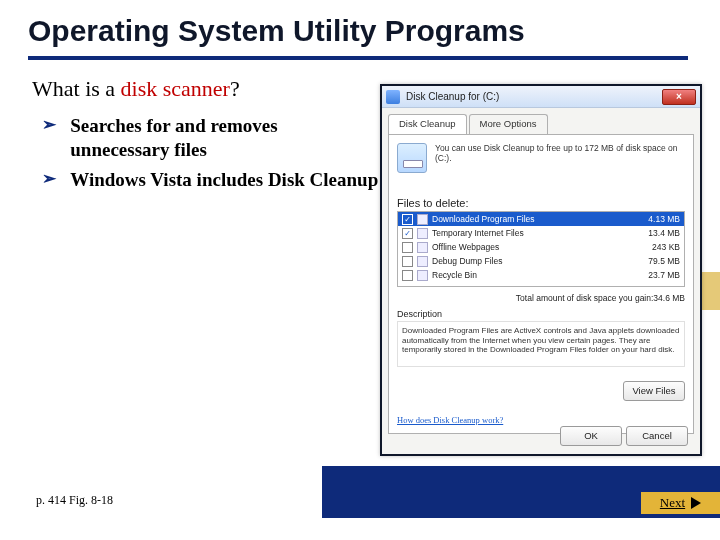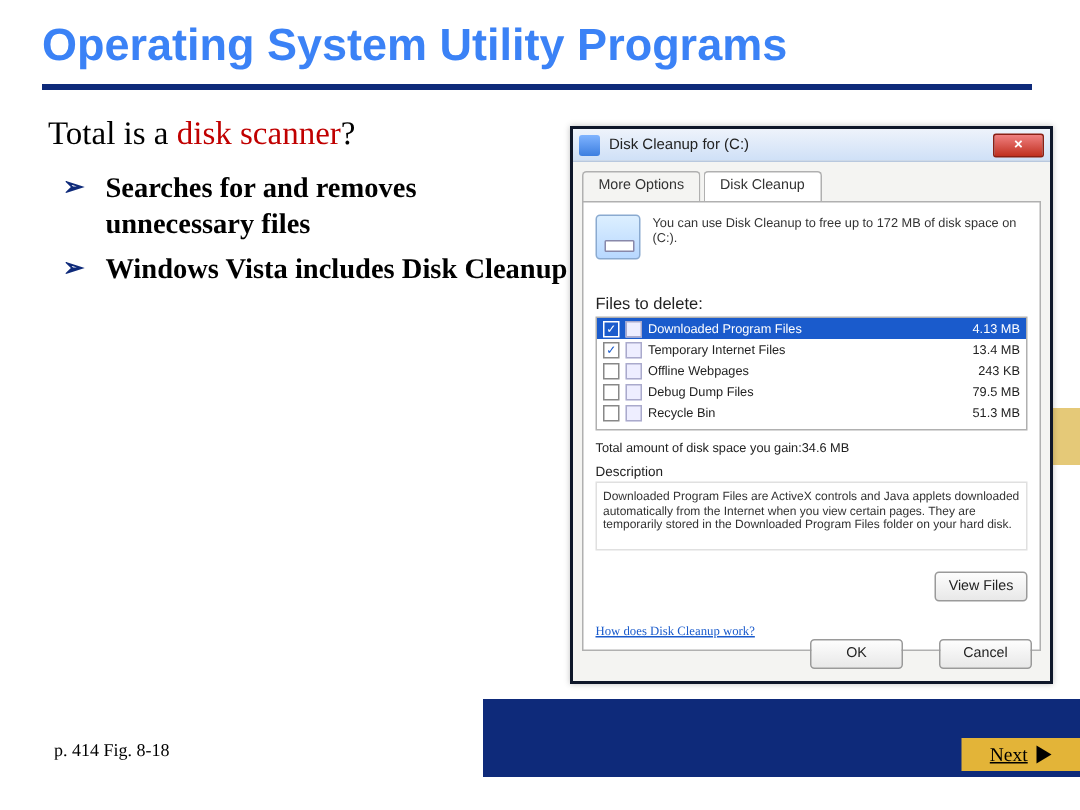--- a/index.html
+++ b/index.html
@@ -1,18 +1,18 @@
 <!DOCTYPE html>
 <html><head>
 <meta charset="utf-8">
 <style>
   * { box-sizing: border-box; margin: 0; padding: 0; }
   body { width: 720px; height: 540px; background: #fff; font-family: Georgia, 'Times New Roman', serif; position: relative; overflow: hidden; }
 
-  .slide-title { font-family: Arial, Helvetica, sans-serif; font-weight: 900; font-size: 30px; color: #3b82f6; letter-spacing: 0px; padding: 14px 28px 8px 28px; }
+  .slide-title { font-family: Arial, Helvetica, sans-serif; font-weight: 900; font-size: 30px; color: #0f172a; letter-spacing: 0px; padding: 14px 28px 8px 28px; }
   .title-rule { height: 4px; background: #0e2a7a; margin: 0 0 0 28px; width: 660px; }
 
   .content { padding: 16px 0 0 32px; width: 380px; }
   .question { font-family: 'Times New Roman', serif; font-size: 22px; color: #000; margin-bottom: 12px; }
   .question .key { color: #c00000; }
 
   .bullets { list-style: none; font-family: 'Times New Roman', serif; font-size: 19px; color: #000; line-height: 1.25; }
   .bullets li { display: flex; margin-bottom: 6px; padding-left: 10px; }
   .bullets li .arrow { color: #0e2a7a; font-weight: bold; margin-right: 14px; font-size: 17px; flex-shrink: 0; }
   .bullets li .txt { font-weight: bold; }
@@ -37,48 +37,48 @@
   .files-label { margin-top:24px; font-size:11px; }
   .files-box { border:1px solid #b0b0b0; background:#fff; margin-top:2px; height:76px; overflow:hidden; }
   .file-row { display:flex; align-items:center; height:14px; font-size:8.5px; padding:0 4px; }
   .file-row.sel { background:#1a5bcc; color:#fff; }
   .file-row .cb { width:11px; height:11px; border:1px solid #888; background:#fff; margin-right:4px; display:flex; align-items:center; justify-content:center; font-size:8px; color:#1a5bcc; }
   .file-row.sel .cb { border-color:#fff; color:#fff; background:transparent; }
   .file-row .fic { width:11px; height:11px; background:#eef; border:1px solid #aac; margin-right:4px; }
   .file-row .fname { flex:1; white-space:nowrap; overflow:hidden; }
   .file-row .fsize { width:50px; text-align:right; }
 
-  .total-row { display:flex; justify-content:flex-start; margin-top:6px; font-size:8.5px; }
+  .total-row { display:flex; justify-content:flex-end; margin-top:6px; font-size:8.5px; }
 
   .desc-label { margin-top:6px; font-size:9px; }
   .desc-box { border:1px solid #e0e0e0; background:#fff; padding:4px; font-size:8px; line-height:1.2; height:46px; color:#333; margin-top:2px; }
 
   .viewfiles { position:absolute; right:8px; bottom:32px; }
   .howlink { position:absolute; left:8px; bottom:8px; color:#1a5bcc; font-size:8.5px; text-decoration:underline;font-family:Liberation Serif, serif; }
 
-  .dlg-btnrow { position:absolute; bottom:8px; right:12px; display:flex; gap:24px; }
+  .dlg-btnrow { position:absolute; bottom:8px; right:12px; display:flex; gap:4px; }
   .winbtn { min-width:62px; height:20px; background:linear-gradient(#fdfdfd,#e8e8e8); border:1px solid #9a9a9a; border-radius:3px; font-size:9.5px; text-align:center; line-height:18px; color:#222; }
 
   
   .footer-bar { position:absolute; bottom:22px; left:322px; width:398px; height:52px; background:#0e2a7a; }
   .page-ref { position:absolute; bottom:32px; left:36px; font-family:'Times New Roman',serif; font-size:12px; color:#000; }
   .gold-bar { position:absolute; bottom:26px; right:0; width:79px; height:22px; background:#e3b438; display:flex; align-items:center; justify-content:center; font-family:'Times New Roman',serif; font-size:13px; text-decoration:underline; color:#000; }
   .gold-bar .tri { width:0; height:0; border-left:10px solid #000; border-top:6px solid transparent; border-bottom:6px solid transparent; margin-left:6px; }
 
   .band-gold { position:absolute; right:0; top:272px; width:34px; height:38px; background:#e5c978; }
 </style>
 </head>
 <body>
 
 <div class="slide-title">Operating System Utility Programs</div>
 <div class="title-rule"></div>
 
 <div class="content">
   <div class="question">
-    <span>Total is a </span><span class="key">disk scanner</span><span>?</span>
+    <span>What is a </span><span class="key">disk scanner</span><span>?</span>
   </div>
   <ul class="bullets">
     <li>
         <span class="arrow">➢</span>
         <span class="txt">Searches for and removes unnecessary files</span>
       </li>
     <li>
         <span class="arrow">➢</span>
         <span class="txt">Windows Vista includes Disk Cleanup</span>
       </li>
@@ -87,22 +87,22 @@
 
 <div class="band-gold"></div>
 
 <div class="dialog">
   <div class="dlg-titlebar">
     <div class="ticon"></div>
     <div class="ttxt">Disk Cleanup for  (C:)</div>
     <div class="dlg-close">×</div>
   </div>
   <div class="tabs">
+    <div class="tab active">Disk Cleanup</div>
     <div class="tab">More Options</div>
-    <div class="tab active">Disk Cleanup</div>
   </div>
   <div class="tabpanel">
     <div class="intro-row">
       <div class="drive-icon"></div>
       <div class="intro-text">You can use Disk Cleanup to free up to 172 MB of disk space on  (C:).</div>
     </div>
     <div class="files-label">Files to delete:</div>
     <div class="files-box">
       <div class="file-row sel">
         <div class="cb">✓</div>
@@ -125,21 +125,21 @@
       <div class="file-row">
         <div class="cb"></div>
         <div class="fic"></div>
         <div class="fname">Debug Dump Files</div>
         <div class="fsize">79.5 MB</div>
       </div>
       <div class="file-row">
         <div class="cb"></div>
         <div class="fic"></div>
         <div class="fname">Recycle Bin</div>
-        <div class="fsize">51.3 MB</div>
+        <div class="fsize">23.7 MB</div>
       </div>
     </div>
     <div class="total-row">
       <span>Total amount of disk space you gain:</span>
       <span>34.6 MB</span>
     </div>
     <div class="desc-label">Description</div>
     <div class="desc-box">Downloaded Program Files are ActiveX controls and Java applets downloaded automatically from the Internet when you view certain pages. They are temporarily stored in the Downloaded Program Files folder on your hard disk.</div>
     <div class="viewfiles winbtn">View Files</div>
     <div class="howlink">How does Disk Cleanup work?</div>

